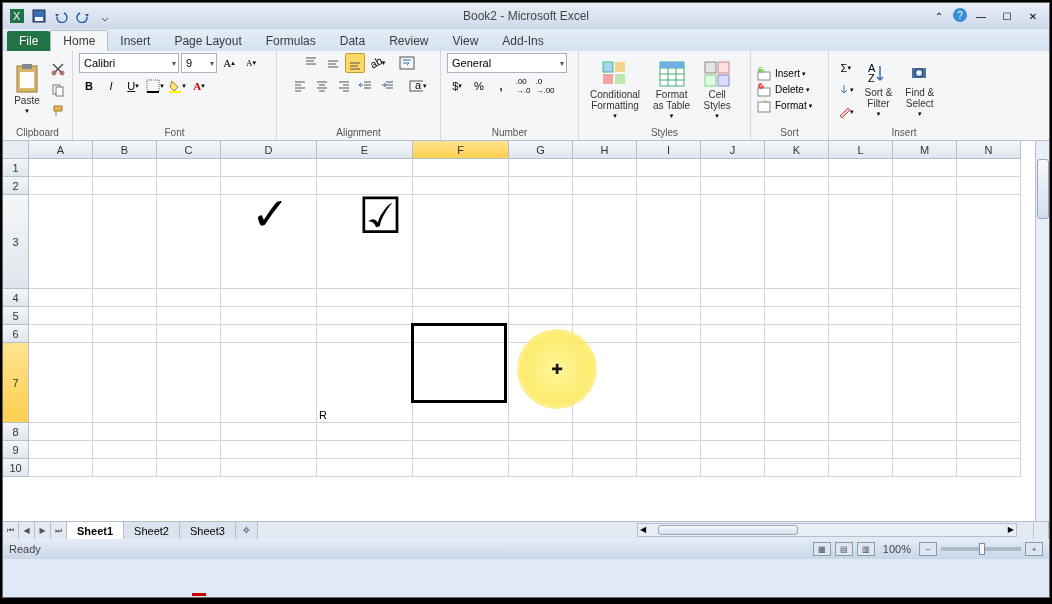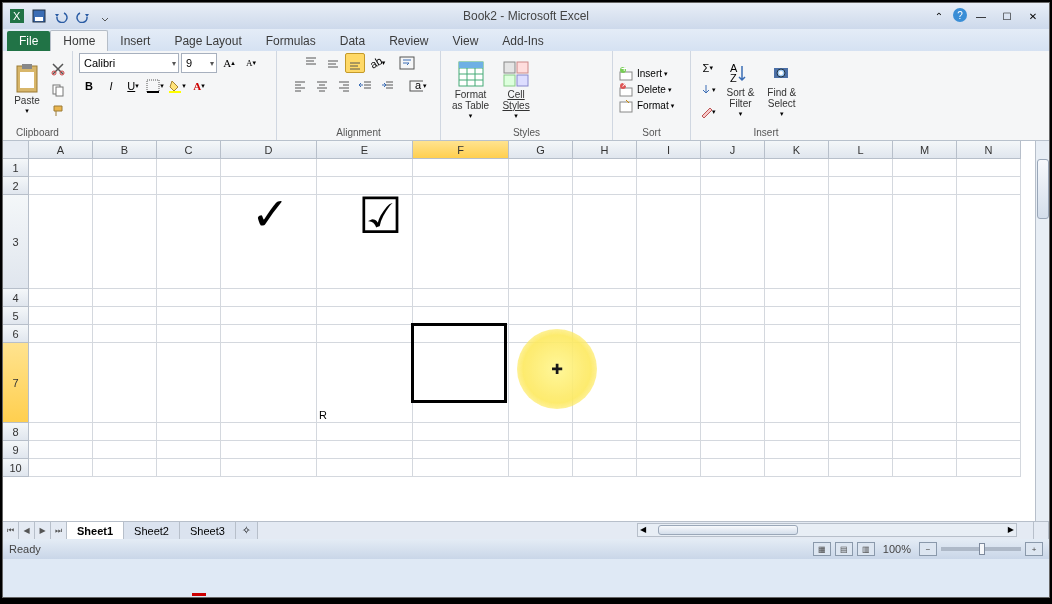--- a/index.html
+++ b/index.html
@@ -215,20 +215,21 @@
             </div>
           <div class="tb">
               <span style="color:#c00;font-family:serif;font-weight:bold;">A</span>
               <svg width="14" height="3" style="position:absolute;bottom:1px;">
                 <rect width="14" height="3" fill="#c00"></rect>
               </svg>
               <span style="font-size:7px;">▾</span>
             </div>
         </div>
       </div>
+      <div class="group-label">Font</div>
     </div>
 
     <div class="group" style="width:164px;">
       <div class="group-body" style="flex-direction:column; gap:3px;">
         <div class="row">
           <div class="tb">
               <svg width="14" height="14">
                 <g stroke="#555">
                   <line x1="2" y1="2" x2="12" y2="2"></line>
                   <line x1="2" y1="5" x2="10" y2="5"></line>
@@ -325,23 +326,51 @@
                 <rect x="1" y="2" width="14" height="10" fill="none" stroke="#555"></rect>
                 <text x="6" y="10" font-size="8">a</text>
               </svg>
               <span style="font-size:7px;">▾</span>
             </div>
         </div>
       </div>
       <div class="group-label">Alignment</div>
     </div>
 
+    <div class="group" style="width:138px;">
+      <div class="group-body" style="flex-direction:column; gap:3px; align-items:stretch;">
+        <div class="dd" style="width:120px;">
+            <span>General</span>
+          </div>
+        <div class="row">
+          <div class="tb">$<span style="font-size:7px;">▾</span></div>
+          <div class="tb">%</div>
+          <div class="tb">
+              <b>,</b>
+            </div>
+          <div class="tb" style="font-size:8px;">.00<br>→.0</div>
+          <div class="tb" style="font-size:8px;">.0<br>→.00</div>
+        </div>
+      </div>
+      <div class="group-label">Number</div>
+    </div>
 
     <div class="group" style="width:172px;">
       <div class="group-body">
+        <div class="vbtn">
+          <svg width="28" height="28">
+              <rect x="2" y="2" width="10" height="10" fill="#aad2f2" stroke="#4b8"></rect>
+              <rect x="14" y="2" width="10" height="10" fill="#f6d48b"></rect>
+              <rect x="2" y="14" width="10" height="10" fill="#f2a4a4"></rect>
+              <rect x="14" y="14" width="10" height="10" fill="#bde8b0"></rect>
+            </svg>
+          <span class="lbl" style="white-space:pre-line;">Conditional
+Formatting</span>
+            <span style="font-size:7px;">▾</span>
+        </div>
         <div class="vbtn">
           <svg width="28" height="28">
               <rect x="2" y="2" width="24" height="24" fill="#fff" stroke="#4a7"></rect>
               <line x1="2" y1="8" x2="26" y2="8" stroke="#4a7"></line>
               <line x1="2" y1="14" x2="26" y2="14" stroke="#4a7"></line>
               <line x1="2" y1="20" x2="26" y2="20" stroke="#4a7"></line>
               <line x1="10" y1="2" x2="10" y2="26" stroke="#4a7"></line>
               <line x1="18" y1="2" x2="18" y2="26" stroke="#4a7"></line>
               <rect x="2" y="2" width="24" height="6" fill="#6eb0e4"></rect>
             </svg>
@@ -349,21 +378,21 @@
 as Table</span>
             <span style="font-size:7px;">▾</span>
         </div>
         <div class="vbtn">
           <svg width="28" height="28">
               <rect x="2" y="2" width="11" height="11" fill="#e5e5e5" stroke="#888"></rect>
               <rect x="15" y="2" width="11" height="11" fill="#fdd" stroke="#c88"></rect>
               <rect x="2" y="15" width="11" height="11" fill="#dfd" stroke="#8c8"></rect>
               <rect x="15" y="15" width="11" height="11" fill="#ddf" stroke="#88c"></rect>
             </svg>
-          <span class="lbl" style="white-space:pre-line;text-decoration:underline;">Cell
+          <span class="lbl" style="white-space:pre-line;">Cell
 Styles</span>
             <span style="font-size:7px;">▾</span>
         </div>
       </div>
       <div class="group-label">Styles</div>
     </div>
 
     <div class="group" style="width:78px;">
       <div class="group-body">
         <div class="col" style="gap:2px;">

